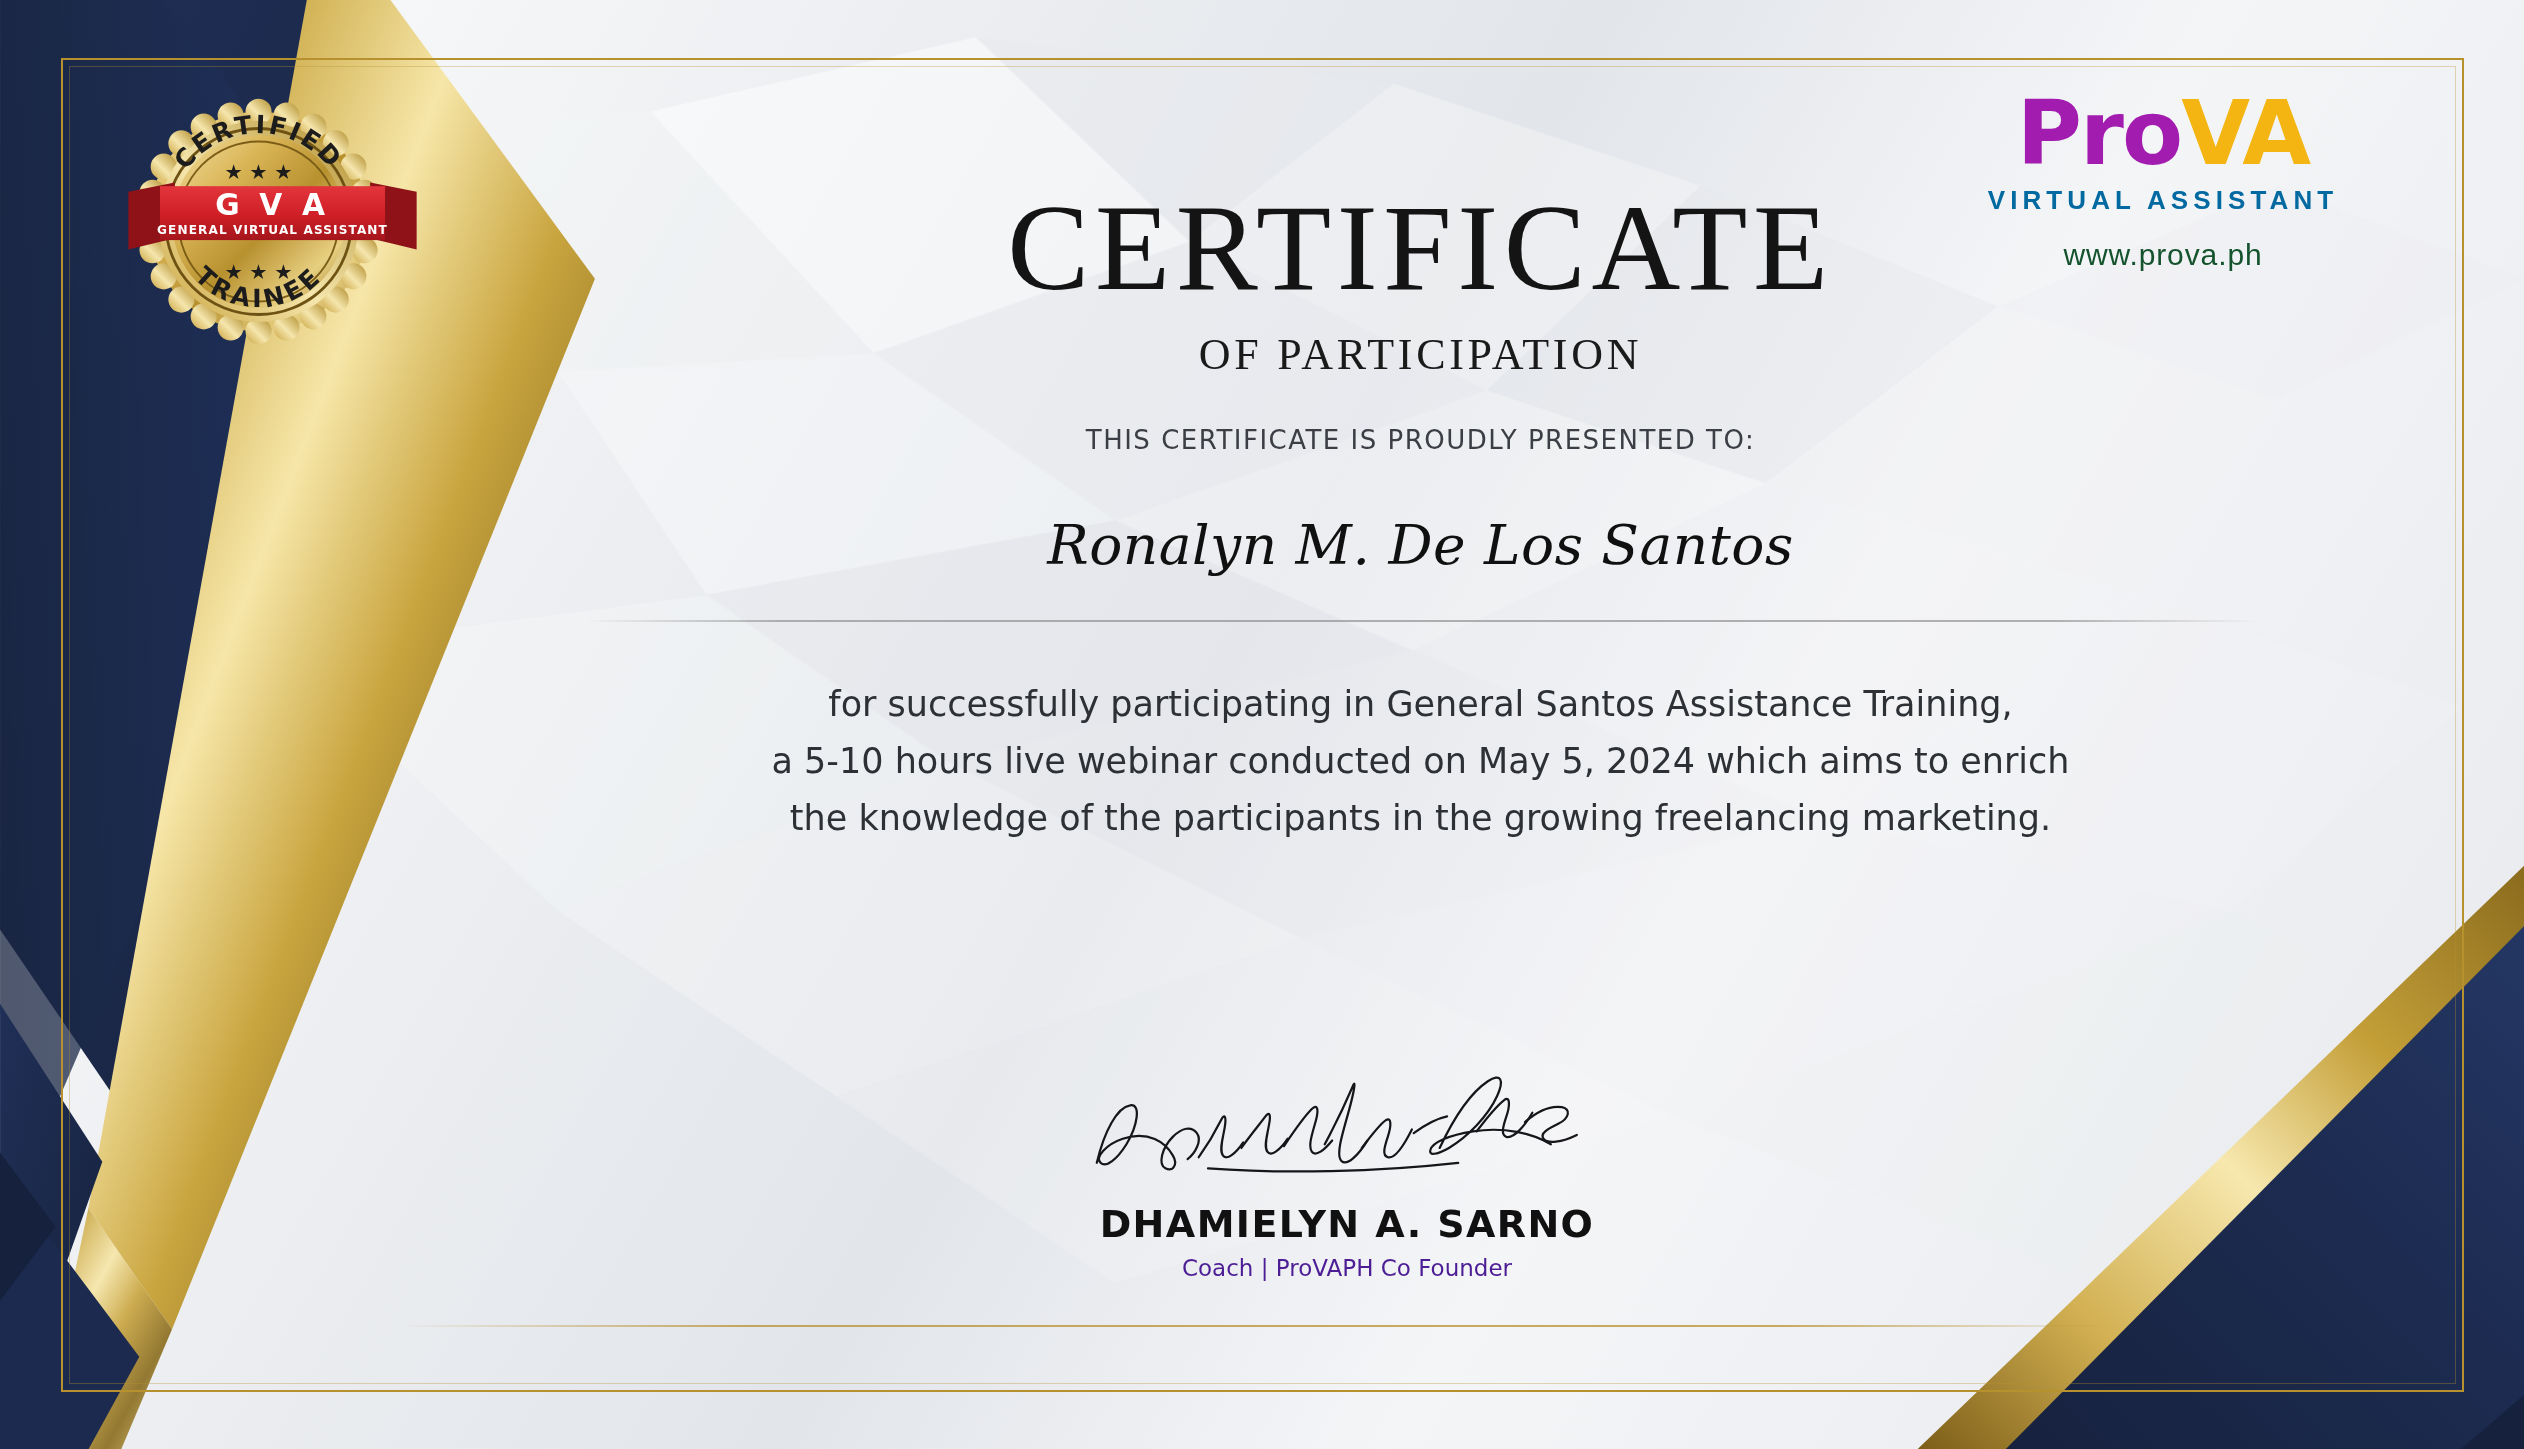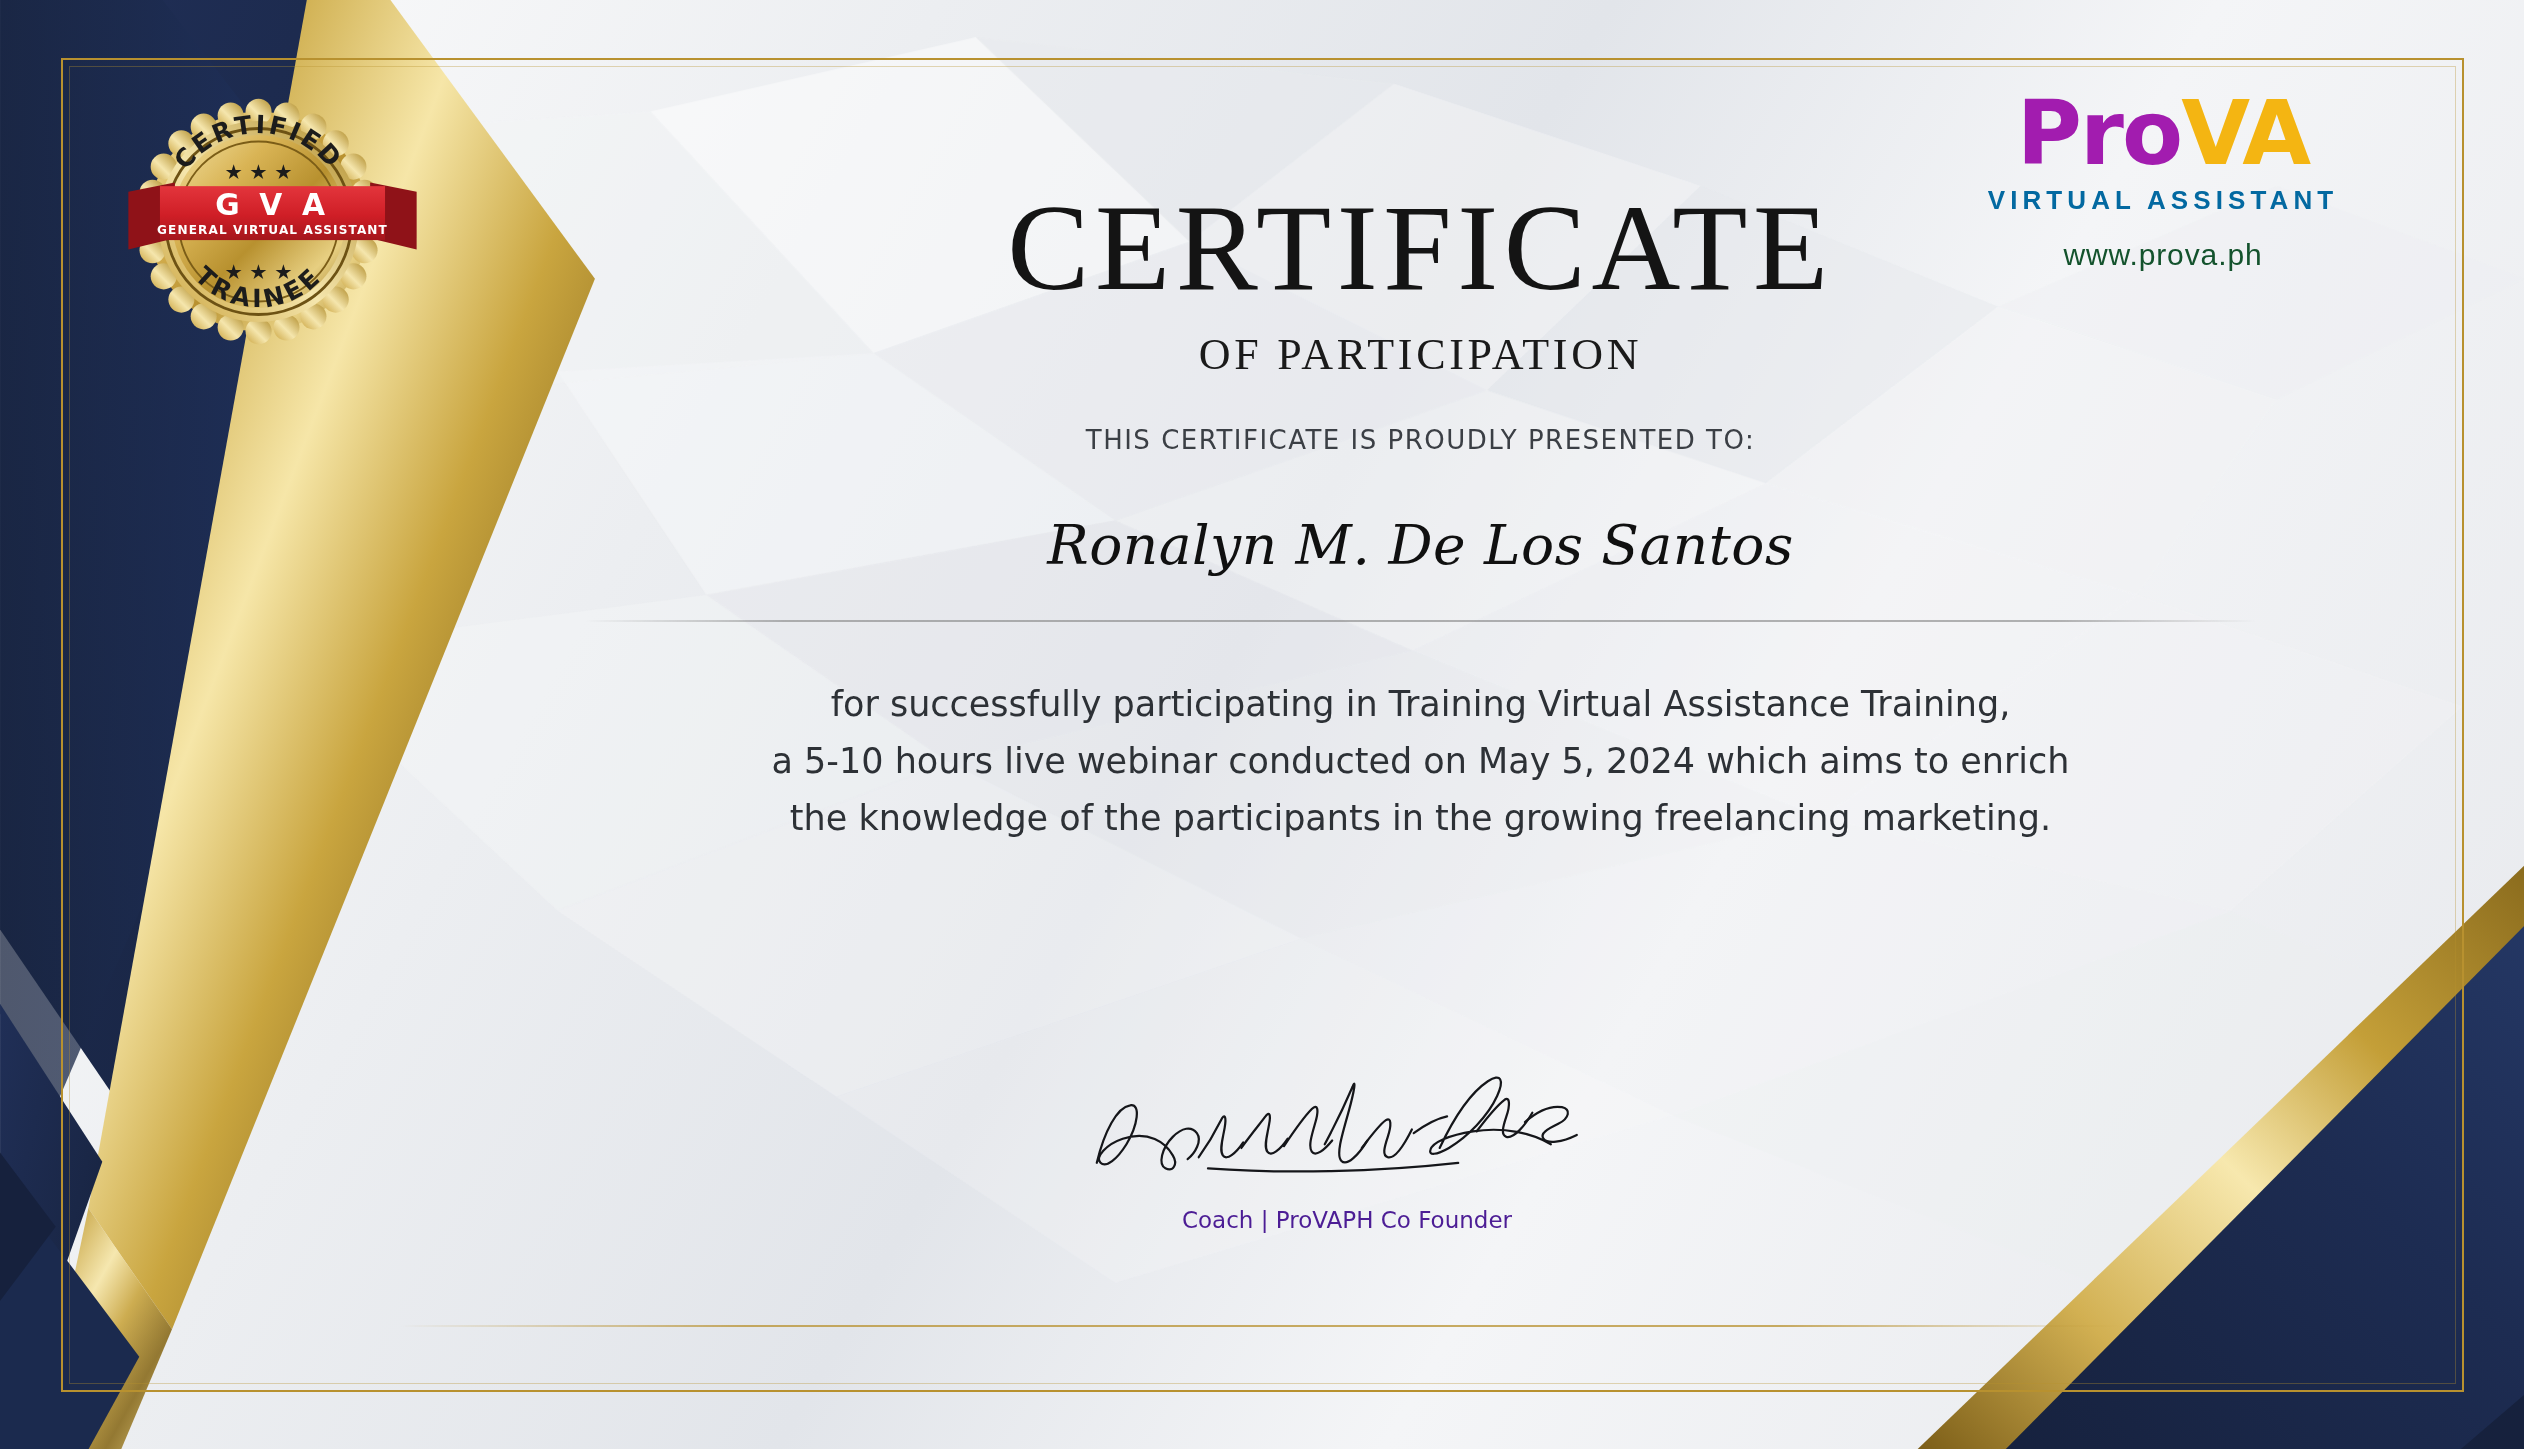--- a/index.html
+++ b/index.html
@@ -399,21 +399,21 @@
     <span class="logo-url">www.prova.ph</span>
   </div>
 
   <div class="content">
     <div class="title">CERTIFICATE</div>
     <div class="subtitle">OF PARTICIPATION</div>
     <div class="presented">THIS CERTIFICATE IS PROUDLY PRESENTED TO:</div>
     <div class="recipient">Ronalyn M. De Los Santos</div>
     <div class="rule"></div>
     <div class="body-text">
-      <div>for successfully participating in Training Virtual Assistance Training,</div>
+      <div>for successfully participating in General Santos Assistance Training,</div>
       <div>a 5-10 hours live webinar conducted on May 5, 2024 which aims to enrich</div>
       <div>the knowledge of the participants in the growing freelancing marketing.</div>
     </div>
   </div>
 
   <div class="sign-block">
     <svg class="sign-svg" width="558" height="139" viewBox="0 0 600 150">
       <g fill="none" stroke="#15161a" stroke-width="2.4" stroke-linecap="round" stroke-linejoin="round">
         <path d="M30,112 C38,78 52,52 66,50 C78,48 74,72 62,92 C52,108 40,118 34,112 C28,106 40,92 58,86 C86,77 104,90 112,104 C118,114 112,122 104,118 C96,114 100,96 112,84 C122,74 132,72 138,80 C144,88 136,102 128,108"></path>
         <path d="M140,106 C150,92 158,78 164,66 C168,58 170,62 168,74 C166,86 162,98 166,104 C170,110 180,102 188,90"></path>
@@ -421,19 +421,20 @@
         <path d="M232,94 C244,76 254,62 262,54 C268,48 270,54 266,68 C262,82 258,94 262,100 C266,106 276,98 284,88"></path>
         <path d="M276,92 C290,66 300,44 306,30 C310,20 308,34 302,56 C294,84 288,104 294,110 C300,116 312,104 322,88"></path>
         <path d="M316,96 C328,80 336,70 342,66 C348,62 348,72 344,84 C340,96 338,104 344,106 C352,108 362,92 370,76"></path>
         <path d="M372,80 C386,70 398,64 408,62"></path>
         <path d="M400,96 C416,62 434,36 452,24 C466,15 470,22 462,40 C452,62 430,84 410,96 C396,104 388,104 390,98 C392,90 410,82 436,78 C470,73 500,80 520,92"></path>
         <path d="M440,78 C452,62 462,50 470,44 C476,40 476,50 472,62 C468,74 466,82 472,84 C480,86 492,72 500,58"></path>
         <path d="M492,68 C506,56 520,50 532,52 C542,54 540,64 528,70 C516,76 508,80 512,86 C516,92 532,90 548,82"></path>
         <path d="M150,118 C230,124 330,122 420,112"></path>
       </g>
     </svg>
+    <div class="sign-name">DHAMIELYN A. SARNO</div>
     <div class="sign-role">Coach | ProVAPH Co Founder</div>
   </div>
 
   <div class="bottom-line"></div>
 
 </div>
 
 
 </body></html>

